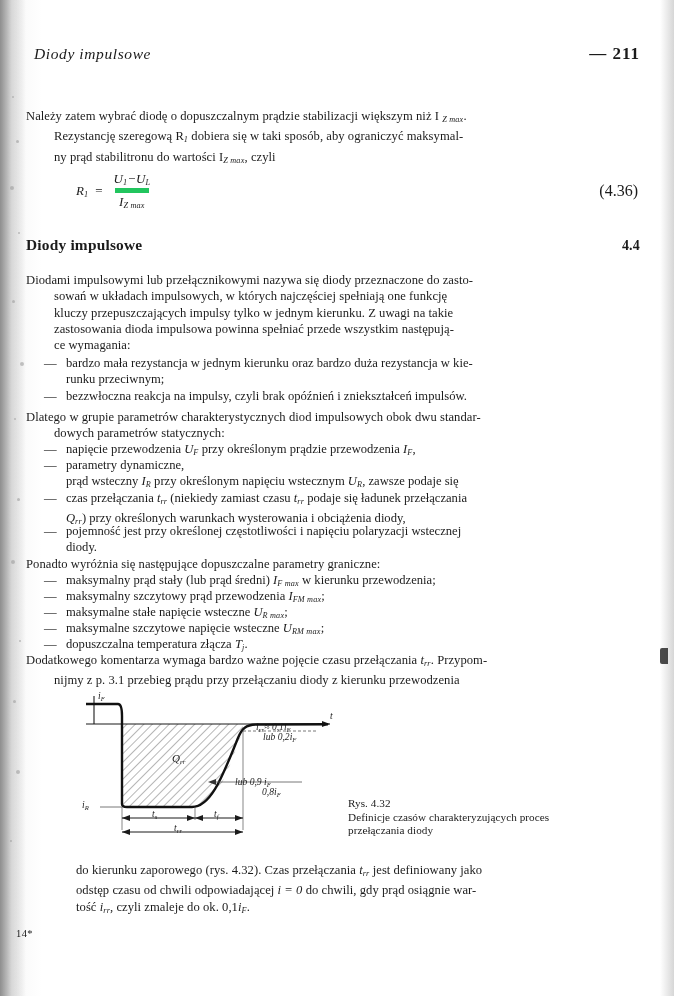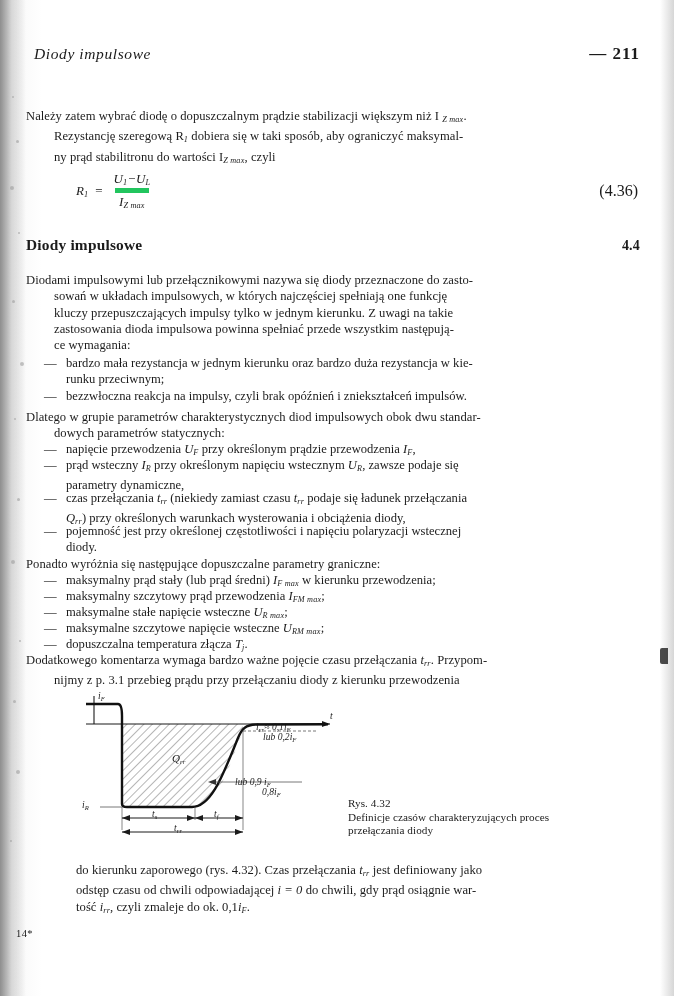--- a/index.html
+++ b/index.html
@@ -180,22 +180,22 @@
     <span class="ln">Dlatego w grupie parametrów charakterystycznych diod impulsowych obok dwu standar-</span>
     <span class="ln ind">dowych parametrów statycznych:</span>
   </div>
 
   <div class="bullet" style="left:44px;top:441px;width:596px;">
     <span class="dash">—</span>
     <span class="btext"><span>napięcie przewodzenia </span><i class="v">U</i><sub>F</sub><span> przy określonym prądzie przewodzenia </span><i class="v">I</i><sub>F</sub><span>,</span></span>
   </div>
   <div class="bullet" style="left:44px;top:457px;width:596px;">
     <span class="dash">—</span>
+    <span class="btext cont">parametry dynamiczne,</span>
     <span class="btext"><span>prąd wsteczny </span><i class="v">I</i><sub>R</sub><span> przy określonym napięciu wstecznym </span><i class="v">U</i><sub>R</sub><span>, zawsze podaje się</span></span>
-    <span class="btext cont">parametry dynamiczne,</span>
   </div>
   <div class="bullet" style="left:44px;top:490px;width:596px;">
     <span class="dash">—</span>
     <span class="btext"><span>czas przełączania </span><i class="v">t</i><sub>rr</sub><span> (niekiedy zamiast czasu </span><i class="v">t</i><sub>rr</sub><span> podaje się ładunek  przełączania</span></span>
     <span class="btext cont"><i class="v">Q</i><sub>rr</sub><span>) przy określonych warunkach wysterowania i obciążenia diody,</span></span>
   </div>
   <div class="bullet" style="left:44px;top:523px;width:596px;">
     <span class="dash">—</span>
     <span class="btext">pojemność jest przy określonej częstotliwości i napięciu polaryzacji wstecznej</span>
     <span class="btext cont">diody.</span>

